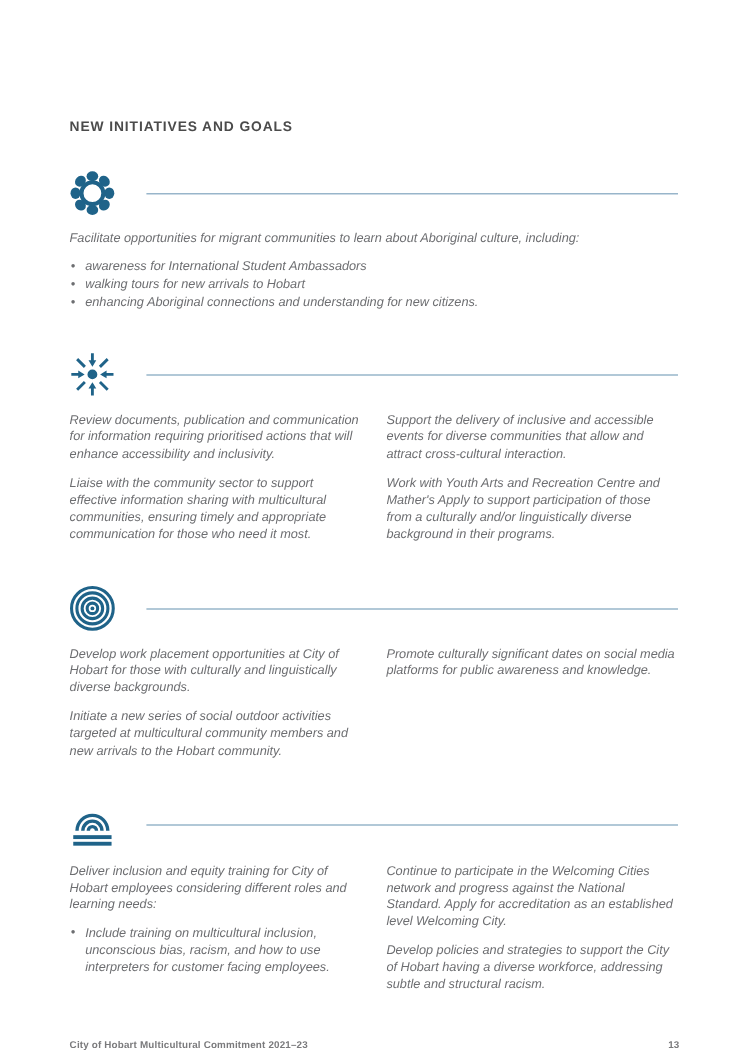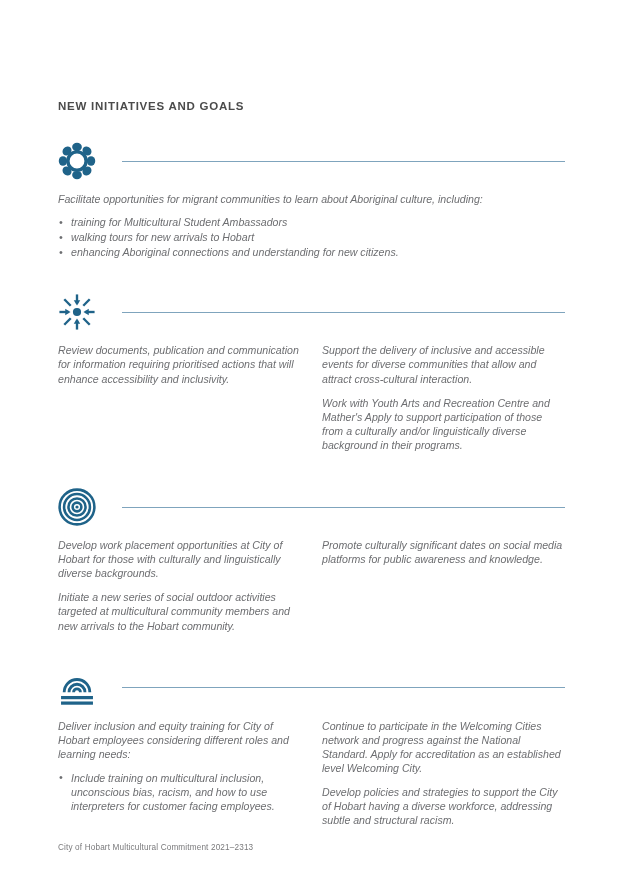--- a/index.html
+++ b/index.html
@@ -99,23 +99,25 @@
     top: -0.5px;
     color: #6d6e71;
     font-size: 10.6px;
     line-height: 14.1px;
   }
   
   .footer {
     position: absolute;
     left: 58px;
     right: 56px;
-    top: 843px;
+    top: 866px;
     display: flex;
     align-items: baseline;
+    justify-content: space-between;
+    font-weight: bold;
   }
   .footer-text {
     font-size: 8.2px;
     color: #7a7a7c;
     letter-spacing: 0.15px;
   }
   .footer-page {
     font-size: 8.2px;
     color: #7a7a7c;
   }
@@ -146,21 +148,21 @@
             <circle cx="20" cy="20" r="9.6" fill="none" stroke="#1f6389" stroke-width="3.6"></circle>
             <circle cx="20" cy="20" r="6.4" fill="#ffffff"></circle>
           </svg>
         </span>
         <span class="head-rule"></span>
       </div>
       <div class="cols">
         <div class="col full">
           <p class="para tight">Facilitate opportunities for migrant communities to learn about Aboriginal culture, including:</p>
           <ul class="bullets">
-            <li>training for Multicultural Student Ambassadors</li>
+            <li>awareness for International Student Ambassadors</li>
             <li>walking tours for new arrivals to Hobart</li>
             <li>enhancing Aboriginal connections and understanding for new citizens.</li>
           </ul>
         </div>
       </div>
     </div>
 
     <div class="section" style="margin-bottom:24px;">
       <div class="section-head">
         <span class="icon-box">
@@ -182,20 +184,21 @@
               <polygon points="26.8,20 32.4,16.6 32.4,23.4"></polygon>
               <circle cx="20" cy="20" r="4.3"></circle>
             </g>
           </svg>
         </span>
         <span class="head-rule"></span>
       </div>
       <div class="cols">
         <div class="col">
           <p class="para">Review documents, publication and communication for information requiring prioritised actions that will enhance accessibility and inclusivity.</p>
+          <p class="para">Liaise with the community sector to support effective information sharing with multicultural communities, ensuring timely and appropriate communication for those who need it most.</p>
         </div>
         <div class="col">
           <p class="para">Support the delivery of inclusive and accessible events for diverse communities that allow and attract cross-cultural interaction.</p>
           <p class="para">Work with Youth Arts and Recreation Centre and Mather's Apply to support participation of those from a culturally and/or linguistically diverse background in their programs.</p>
         </div>
       </div>
     </div>
 
     <div class="section" style="margin-bottom:24px;">
       <div class="section-head">

